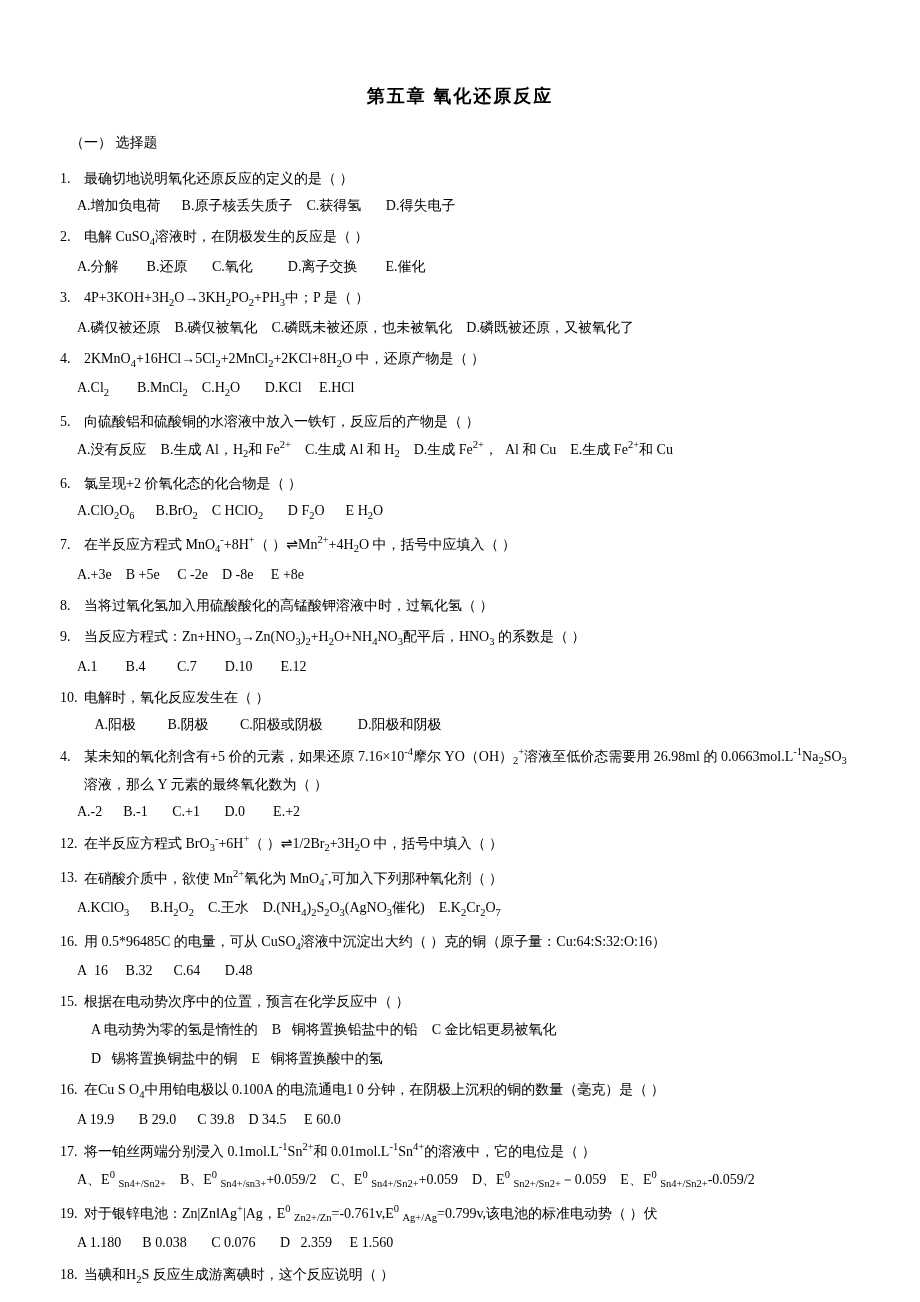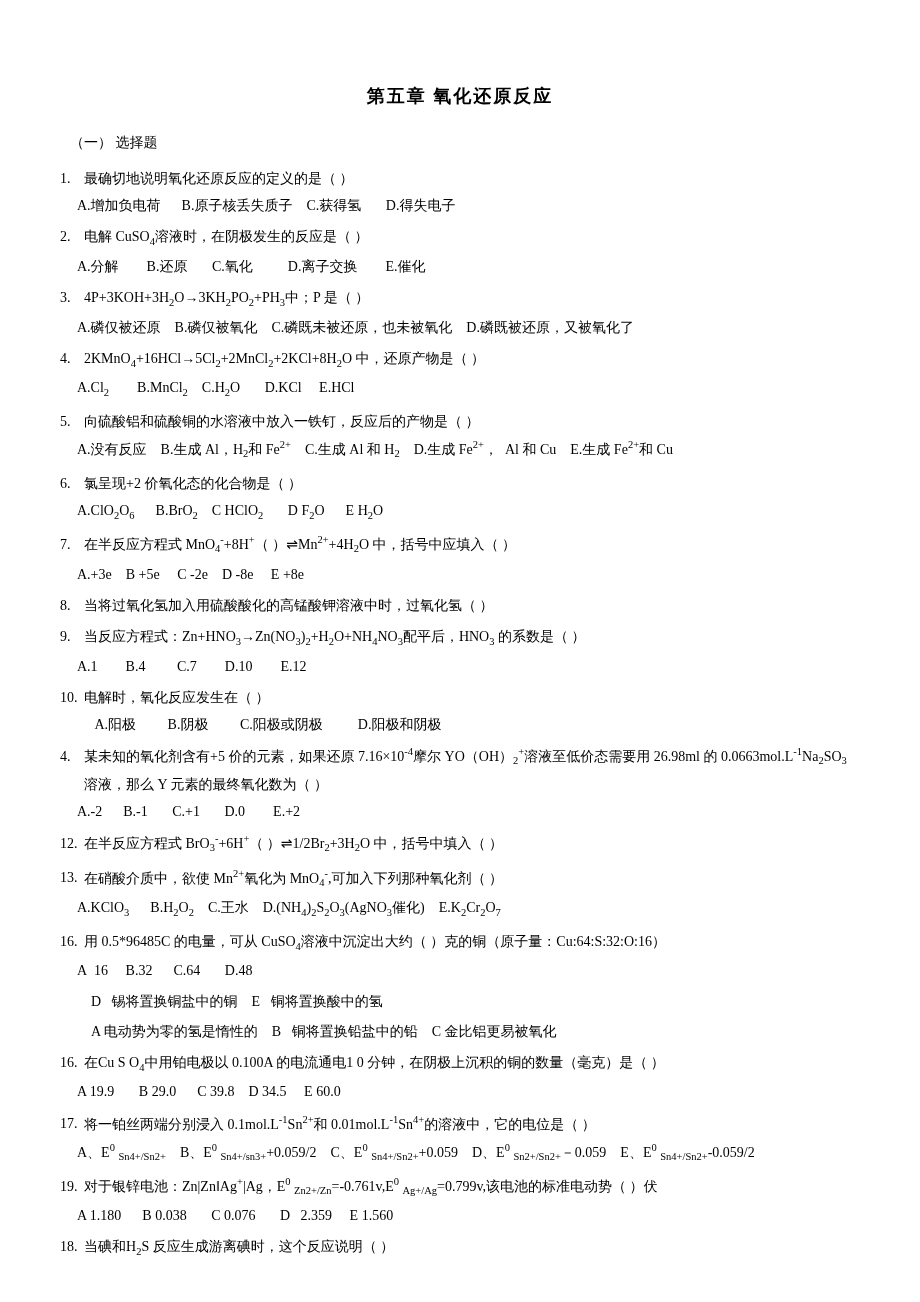--- a/index.html
+++ b/index.html
@@ -160,22 +160,26 @@
 
   <div class="question-block">
     <div class="q-row">
       <span class="num">16.</span>
       <span class="q-content">用 0.5*96485C 的电量，可从 CuSO<sub>4</sub>溶液中沉淀出大约（  ）克的铜（原子量：Cu:64:S:32:O:16）</span>
     </div>
     <div class="opts">A&nbsp;&nbsp;16&nbsp;&nbsp;&nbsp;&nbsp;&nbsp;B.32&nbsp;&nbsp;&nbsp;&nbsp;&nbsp;&nbsp;C.64&nbsp;&nbsp;&nbsp;&nbsp;&nbsp;&nbsp;&nbsp;D.48</div>
   </div>
 
   <div class="question-block">
+    <div class="q-row">
+      <span class="num">15.</span>
+      <span class="q-content">根据在电动势次序中的位置，预言在化学反应中（  ）</span>
+    </div>
+    <div class="opts">&nbsp;&nbsp;&nbsp;&nbsp;A  电动势为零的氢是惰性的&nbsp;&nbsp;&nbsp;&nbsp;B&nbsp;&nbsp;&nbsp;铜将置换铅盐中的铅&nbsp;&nbsp;&nbsp;&nbsp;C  金比铝更易被氧化</div>
     <div class="opts">&nbsp;&nbsp;&nbsp;&nbsp;D&nbsp;&nbsp;&nbsp;锡将置换铜盐中的铜&nbsp;&nbsp;&nbsp;&nbsp;E&nbsp;&nbsp;&nbsp;铜将置换酸中的氢</div>
-    <div class="opts">&nbsp;&nbsp;&nbsp;&nbsp;A  电动势为零的氢是惰性的&nbsp;&nbsp;&nbsp;&nbsp;B&nbsp;&nbsp;&nbsp;铜将置换铅盐中的铅&nbsp;&nbsp;&nbsp;&nbsp;C  金比铝更易被氧化</div>
   </div>
 
   <div class="question-block">
     <div class="q-row">
       <span class="num">16.</span>
       <span class="q-content">在Cu S O<sub>4</sub>中用铂电极以 0.100A 的电流通电1 0 分钟，在阴极上沉积的铜的数量（毫克）是（  ）</span>
     </div>
     <div class="opts">A  19.9&nbsp;&nbsp;&nbsp;&nbsp;&nbsp;&nbsp;&nbsp;B  29.0&nbsp;&nbsp;&nbsp;&nbsp;&nbsp;&nbsp;C  39.8&nbsp;&nbsp;&nbsp;&nbsp;D  34.5&nbsp;&nbsp;&nbsp;&nbsp;&nbsp;E  60.0</div>
   </div>
 

